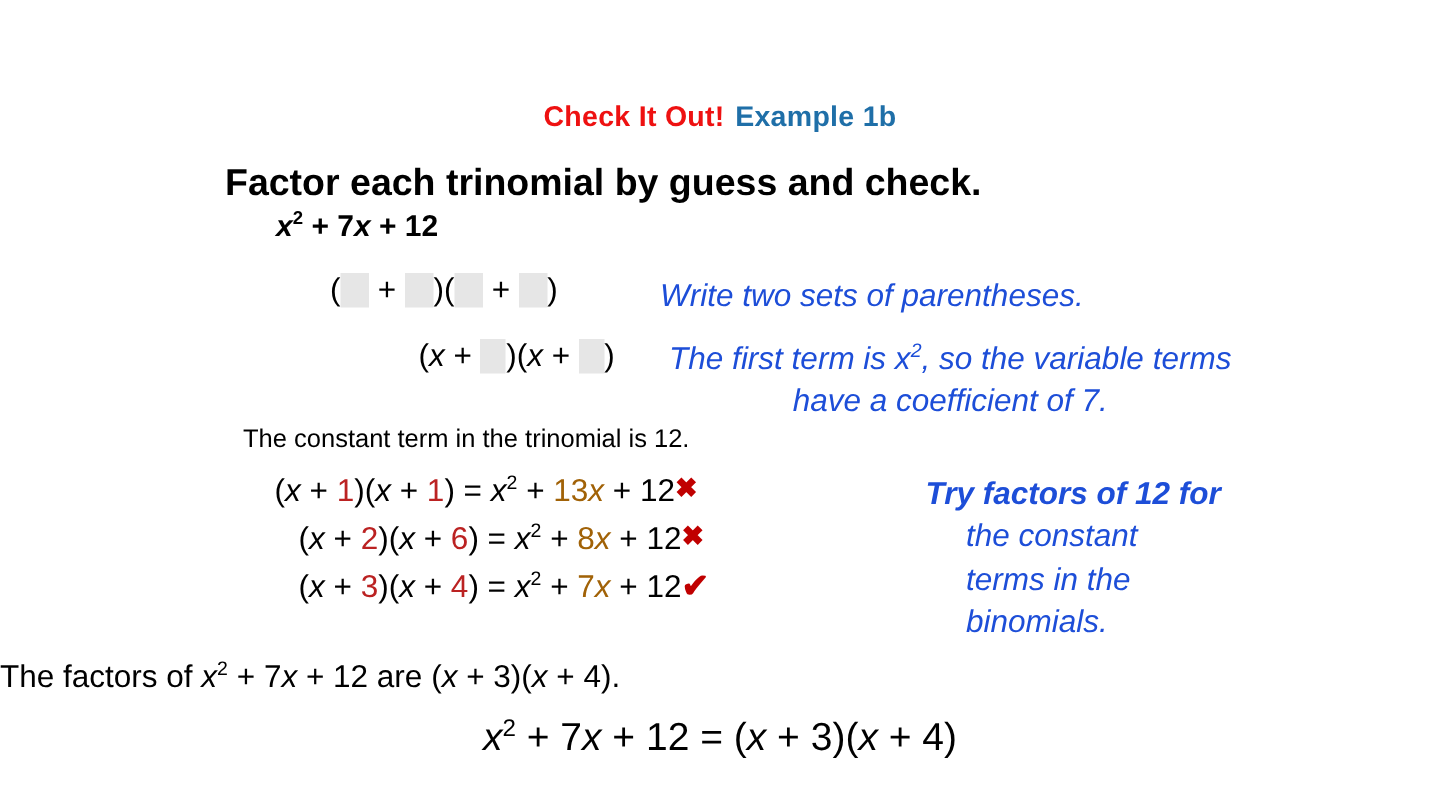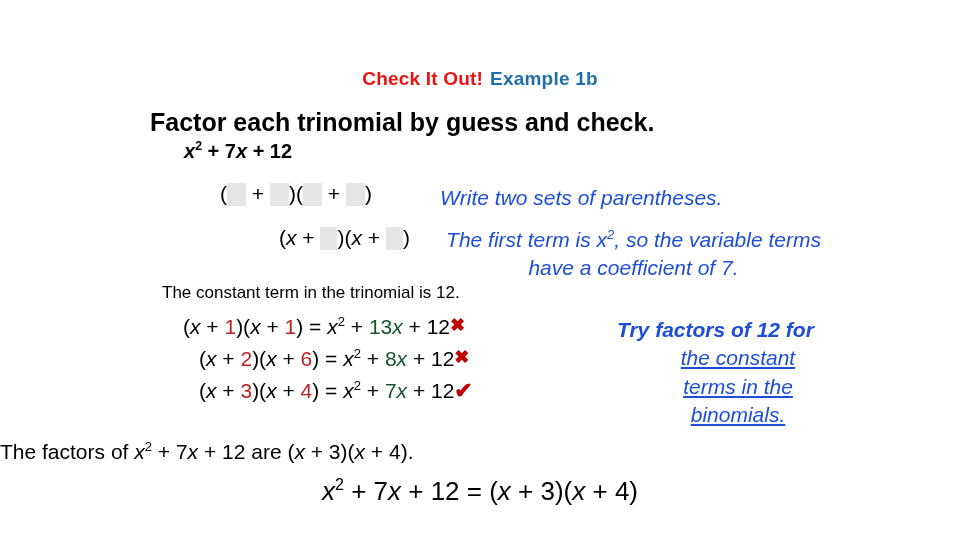--- a/index.html
+++ b/index.html
@@ -108,42 +108,42 @@
   .note-3 {
     position: absolute;
     top: 316px;
     left: 617px;
     width: 215px;
     line-height: 1.35;
   }
   .note-3 .l1 { display: block; text-align: left; font-weight: bold; }
   .note-3 .l2,
   .note-3 .l3,
-  .note-3 .l4 { display: block; text-align: center; padding-left: 27px; text-decoration: underline; }
+  .note-3 .l4 { display: block; text-align: left; padding-left: 27px; }
 
   
   .constant-line {
     position: absolute;
     top: 283px;
     left: 162px;
     font-size: 17px;
     white-space: nowrap;
   }
 
   .try-line {
     position: absolute;
     white-space: nowrap;
     font-size: 21px;
   }
   .try-1 { top: 314px; left: 183px; }
   .try-2 { top: 346px; left: 199px; }
   .try-3 { top: 378px; left: 199px; }
 
   .num-red  { color: #bb2222; }
-  .num-blue { color: #14532d; }
+  .num-blue { color: #a16207; }
 
   .mark {
     color: #c00000;
     font-weight: bold;
     font-size: 18px;
     vertical-align: 3px;
   }
   .mark.check { font-size: 22px; vertical-align: 0px; }
 
   .conclusion-1 {

